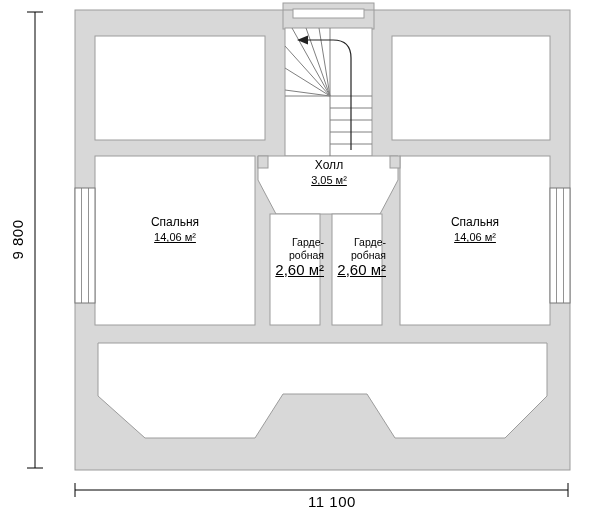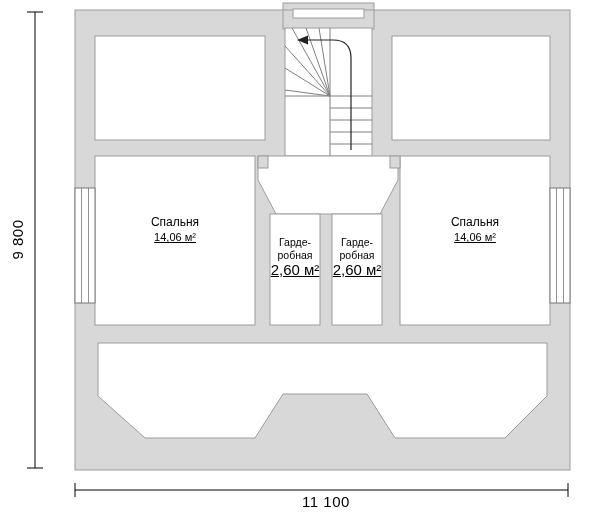--- a/index.html
+++ b/index.html
@@ -7,25 +7,25 @@
     position:relative;width:600px;height:514px;background:#ffffff;
     font-family:"Liberation Sans", sans-serif;color:#000;overflow:hidden;
   }
   #plan-svg{position:absolute;left:0;top:0;}
   .room-label{
     position:absolute;text-align:center;line-height:1.28;font-size:12px;
     pointer-events:none;
   }
   .room-label .nm{display:block;}
   .room-label .area{display:block;text-decoration:underline;font-size:11px;}
-  .room-label.small{font-size:10.5px;line-height:1.2;}
+  .room-label.small{font-size:10.5px;line-height:1.2;text-align:right;}
   .room-label.small .area{font-size:15px;}
   .dim-label{position:absolute;font-size:15px;text-align:center;letter-spacing:.5px;}
   .dim-left{width:80px;left:-23px;top:231px;transform:rotate(-90deg);}
-  .dim-bottom{width:120px;left:266px;top:493px;}
+  .dim-bottom{width:120px;left:272px;top:493px;}
 </style>
 </head>
 <body>
 
 <div id="stage">
 
   <svg id="plan-svg" width="600" height="514" viewBox="0 0 600 514">
 
     <g fill="#d8d8d8" stroke="none">
       <rect x="75" y="10" width="495" height="26"></rect>
@@ -112,20 +112,24 @@
   <div class="room-label" style="left:115px;top:215px;width:120px;">
     <span class="nm">Спальня</span>
     <span class="area">14,06 м²</span>
   </div>
 
   <div class="room-label" style="left:415px;top:215px;width:120px;">
     <span class="nm">Спальня</span>
     <span class="area">14,06 м²</span>
   </div>
 
+  <div class="room-label" style="left:287px;top:158px;width:84px;">
+    <span class="nm">Холл</span>
+    <span class="area">3,05 м²</span>
+  </div>
 
   <div class="room-label small" style="left:266px;top:236px;width:58px;">
     <span class="nm">Гарде-</span>
     <span class="nm">робная</span>
     <span class="area">2,60 м²</span>
   </div>
 
   <div class="room-label small" style="left:328px;top:236px;width:58px;">
     <span class="nm">Гарде-</span>
     <span class="nm">робная</span>

